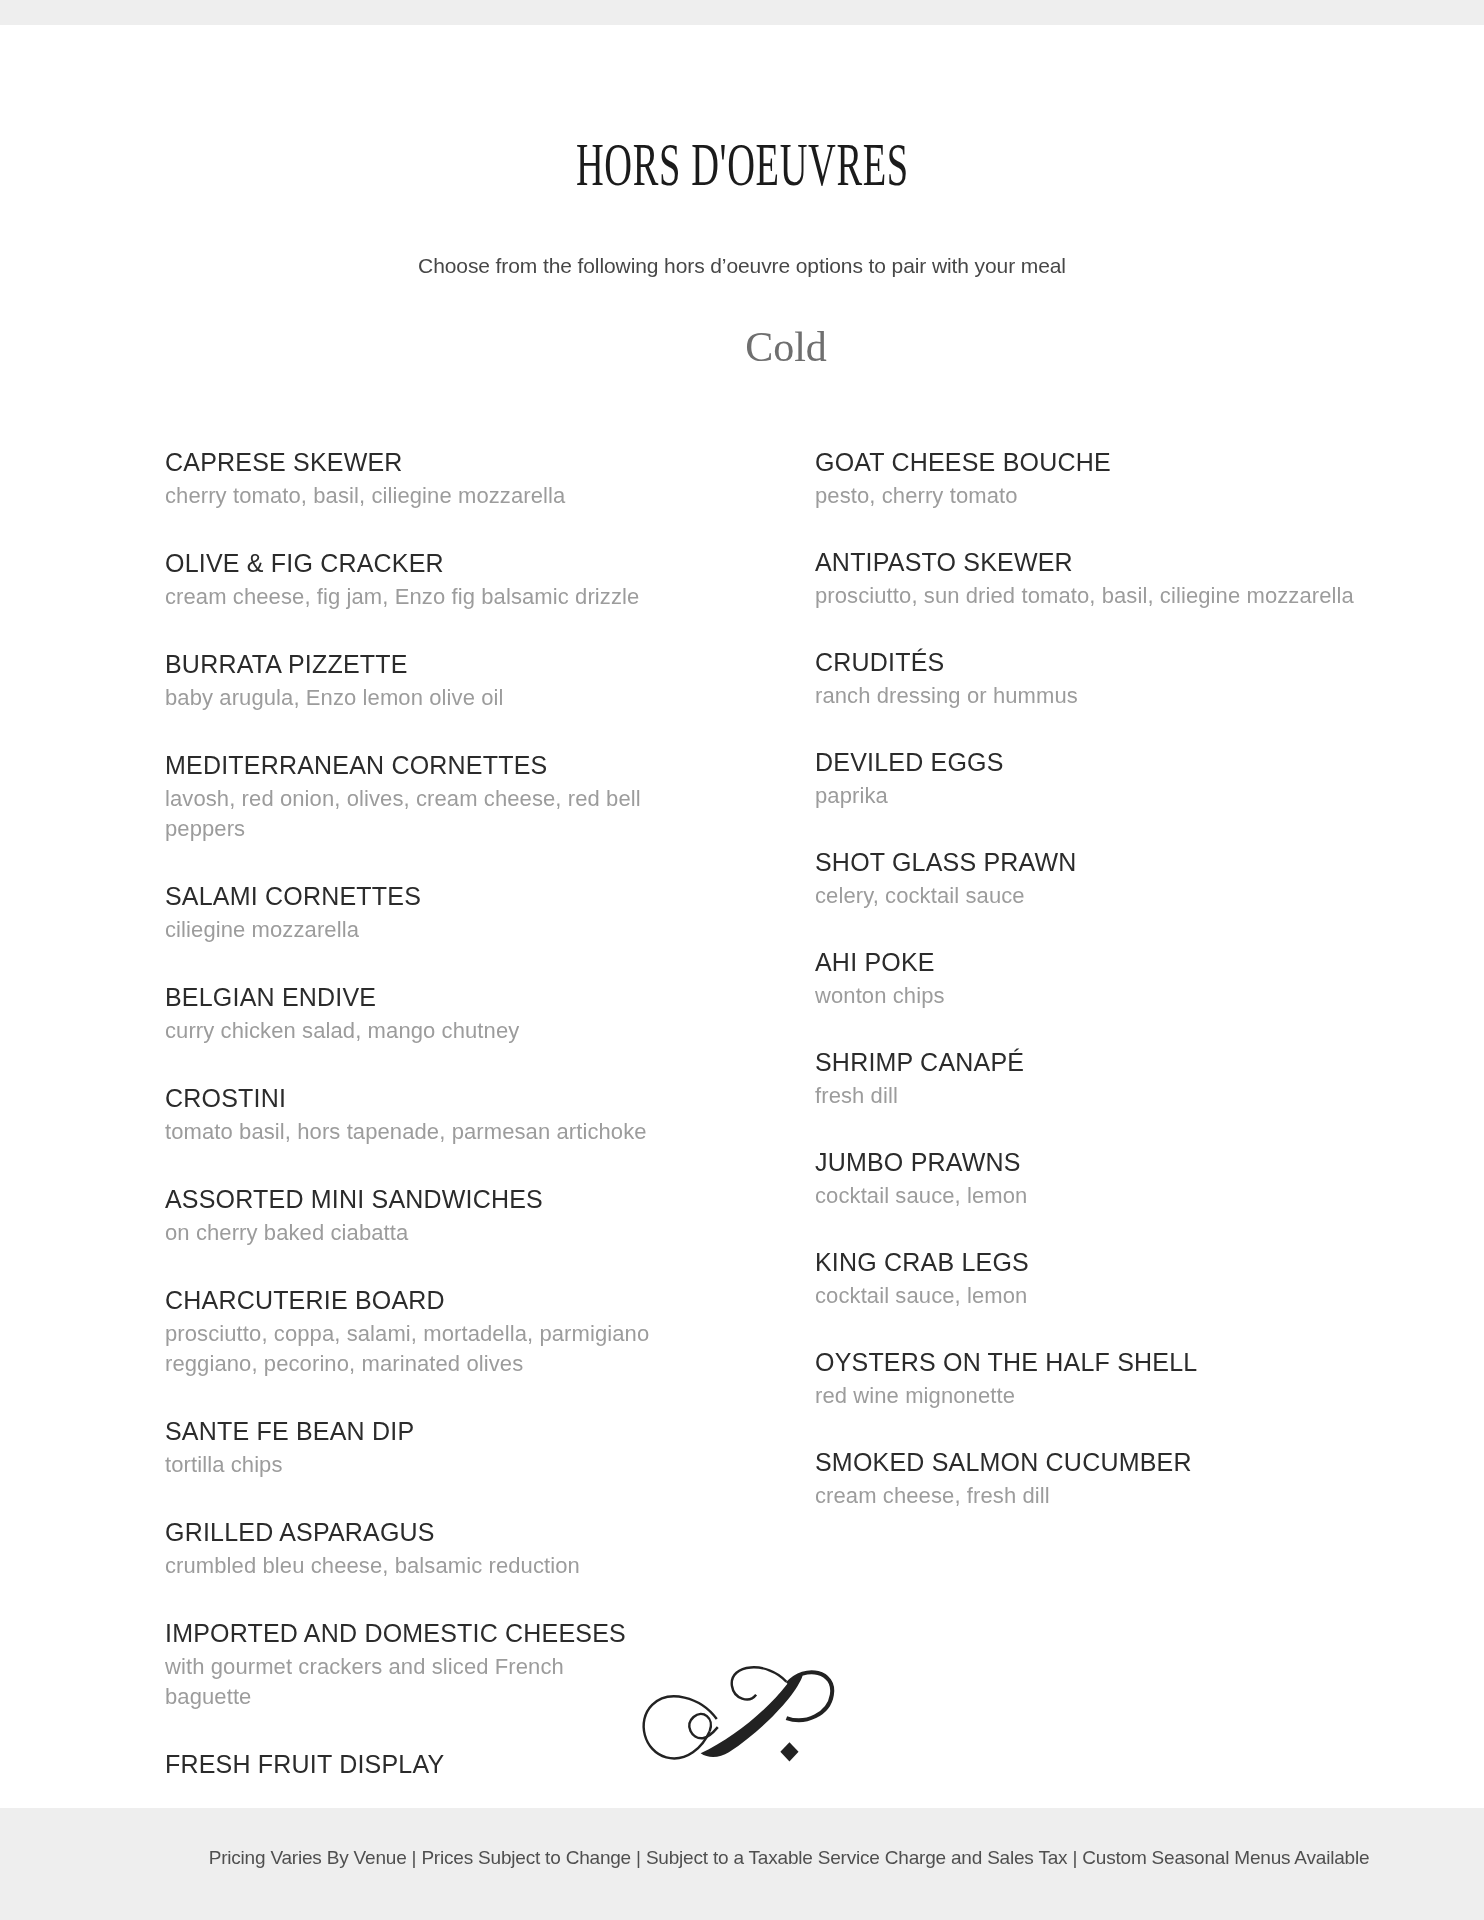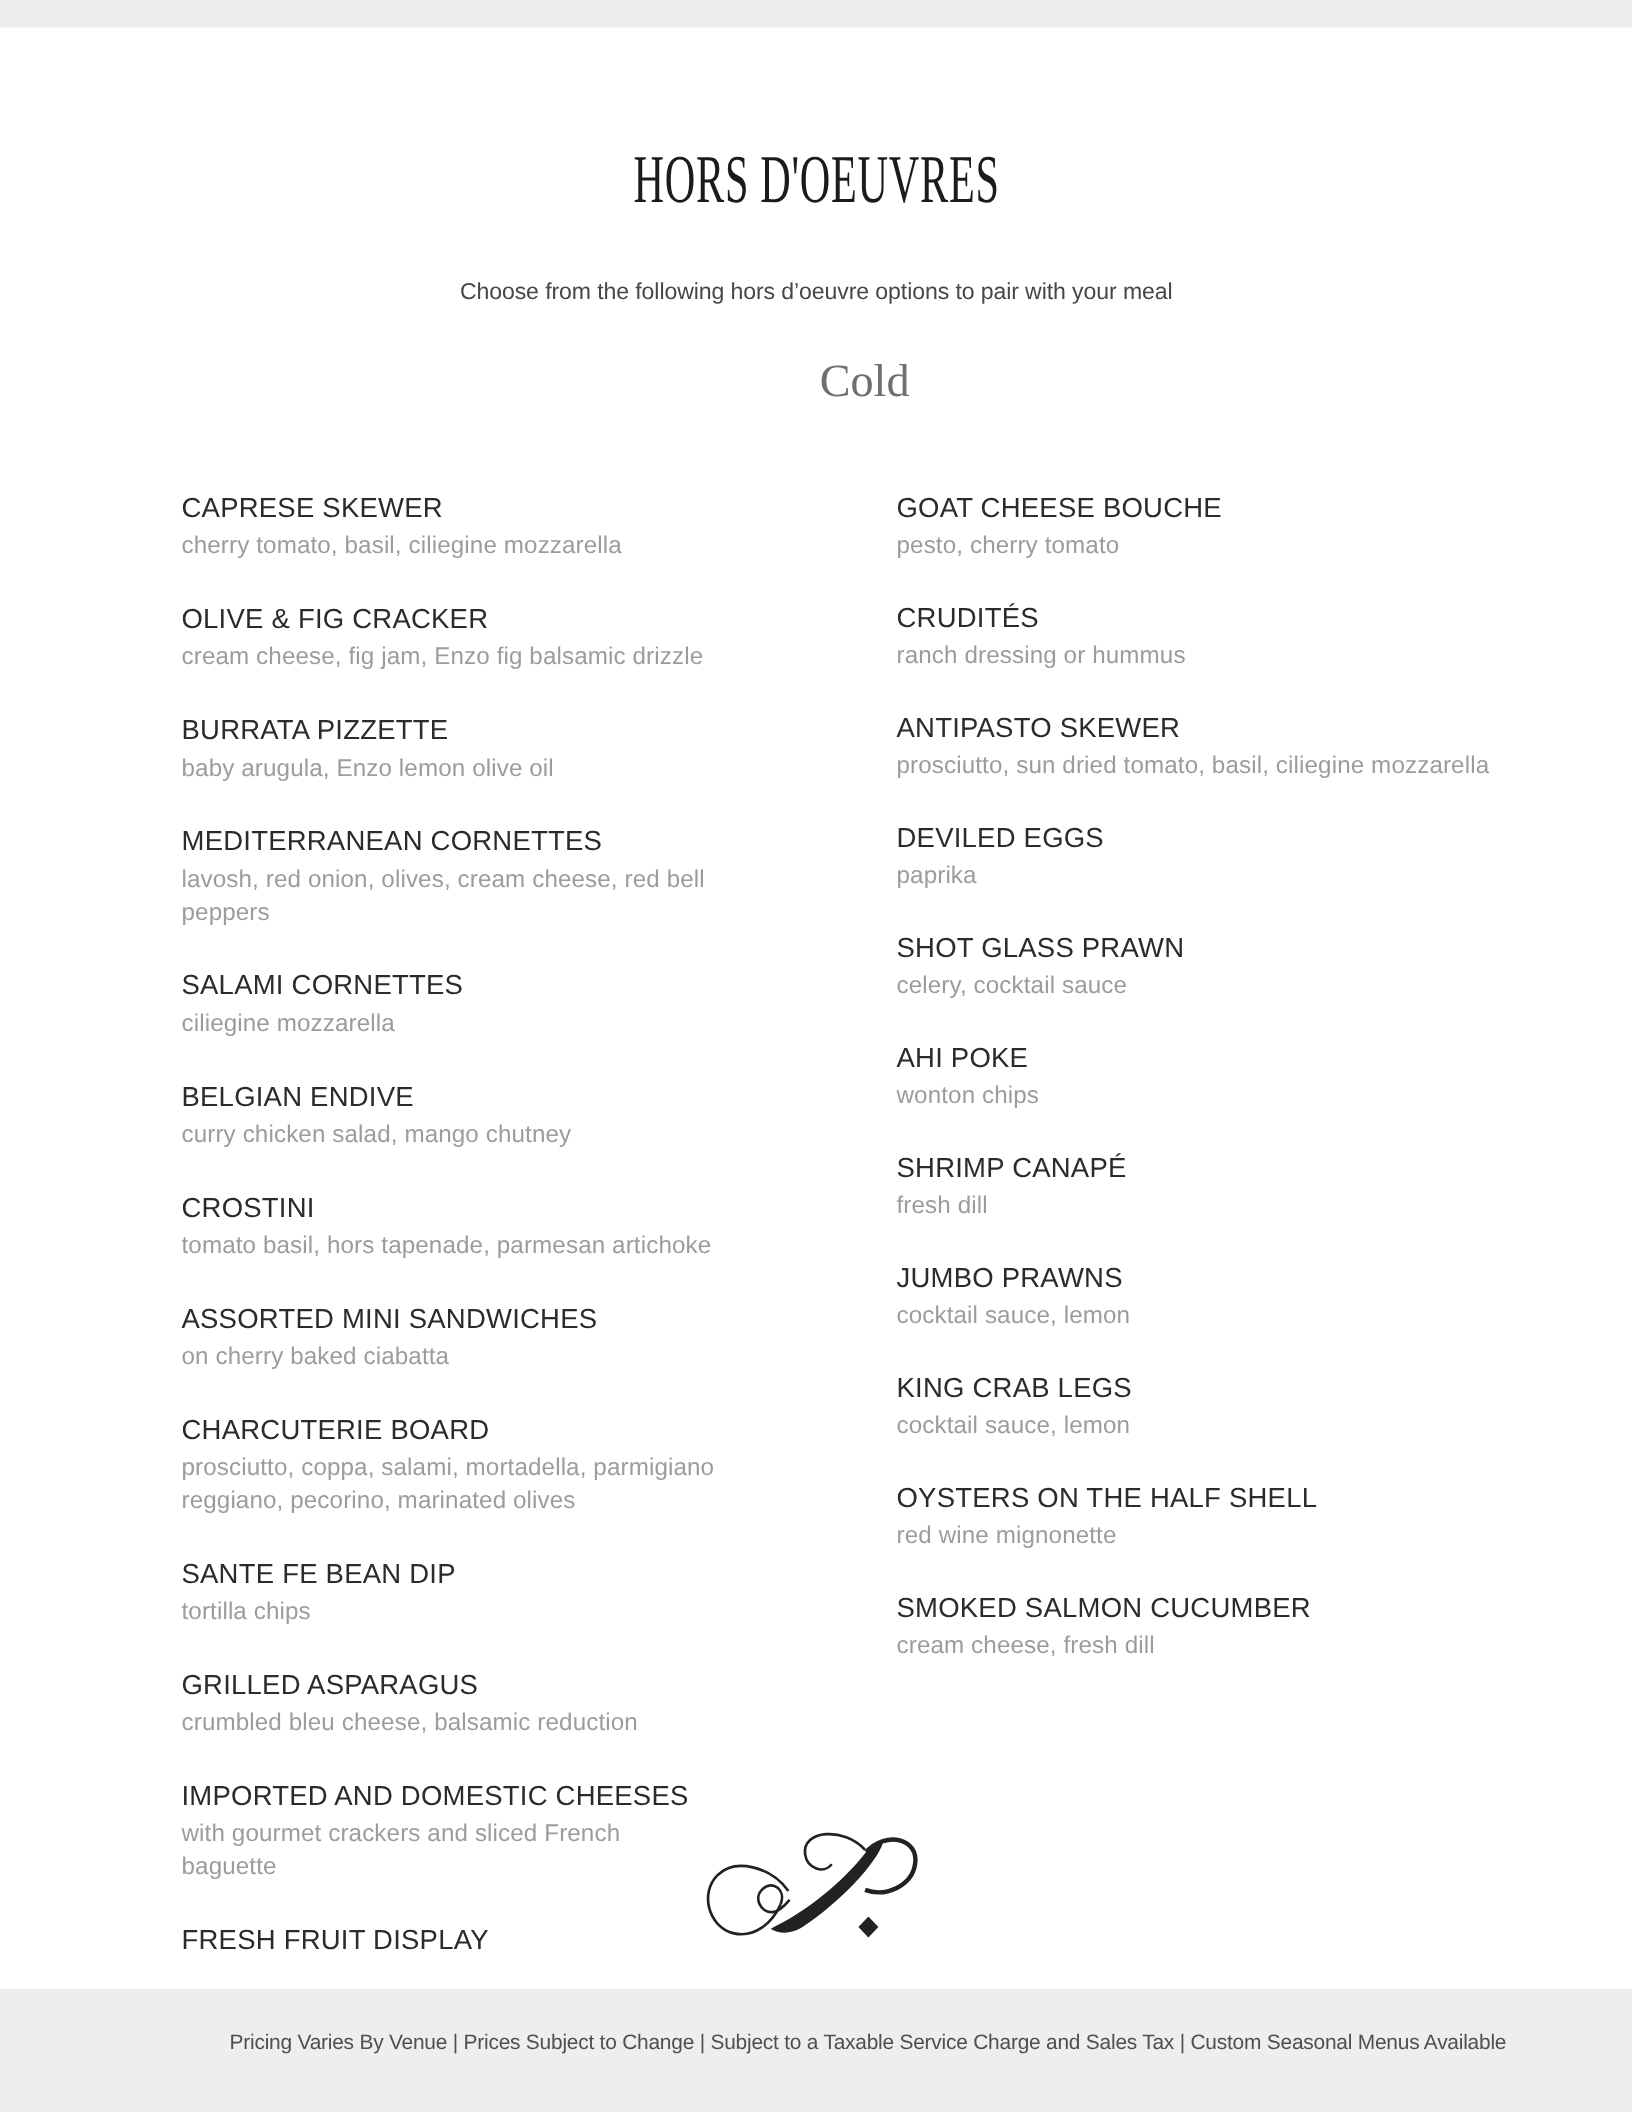--- a/index.html
+++ b/index.html
@@ -143,26 +143,26 @@
       <div class="item">
         <div class="item-title">FRESH FRUIT DISPLAY</div>
       </div>
     </div>
   <div class="col col-right">
       <div class="item">
         <div class="item-title">GOAT CHEESE BOUCHE</div>
         <div class="item-desc">pesto, cherry tomato</div>
       </div>
       <div class="item">
+        <div class="item-title">ANTIPASTO SKEWER</div>
+        <div class="item-desc">prosciutto, sun dried tomato, basil, ciliegine mozzarella</div>
+      </div>
+      <div class="item">
         <div class="item-title">CRUDITÉS</div>
         <div class="item-desc">ranch dressing or hummus</div>
-      </div>
-      <div class="item">
-        <div class="item-title">ANTIPASTO SKEWER</div>
-        <div class="item-desc">prosciutto, sun dried tomato, basil, ciliegine mozzarella</div>
       </div>
       <div class="item">
         <div class="item-title">DEVILED EGGS</div>
         <div class="item-desc">paprika</div>
       </div>
       <div class="item">
         <div class="item-title">SHOT GLASS PRAWN</div>
         <div class="item-desc">celery, cocktail sauce</div>
       </div>
       <div class="item">

